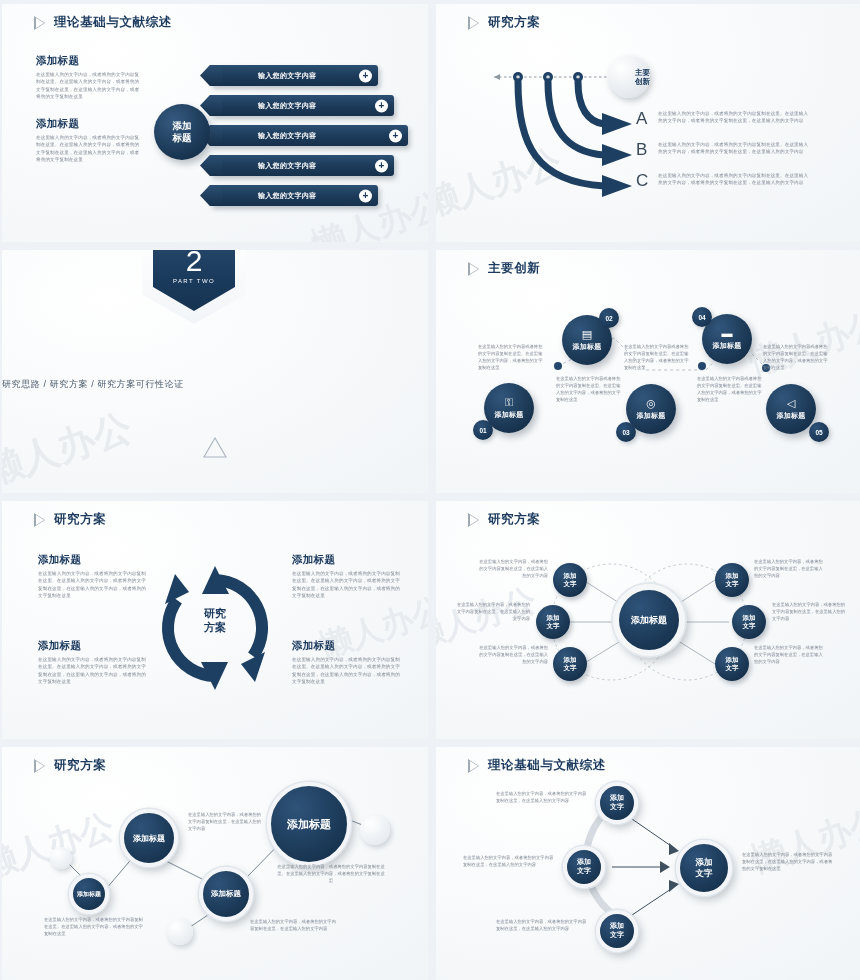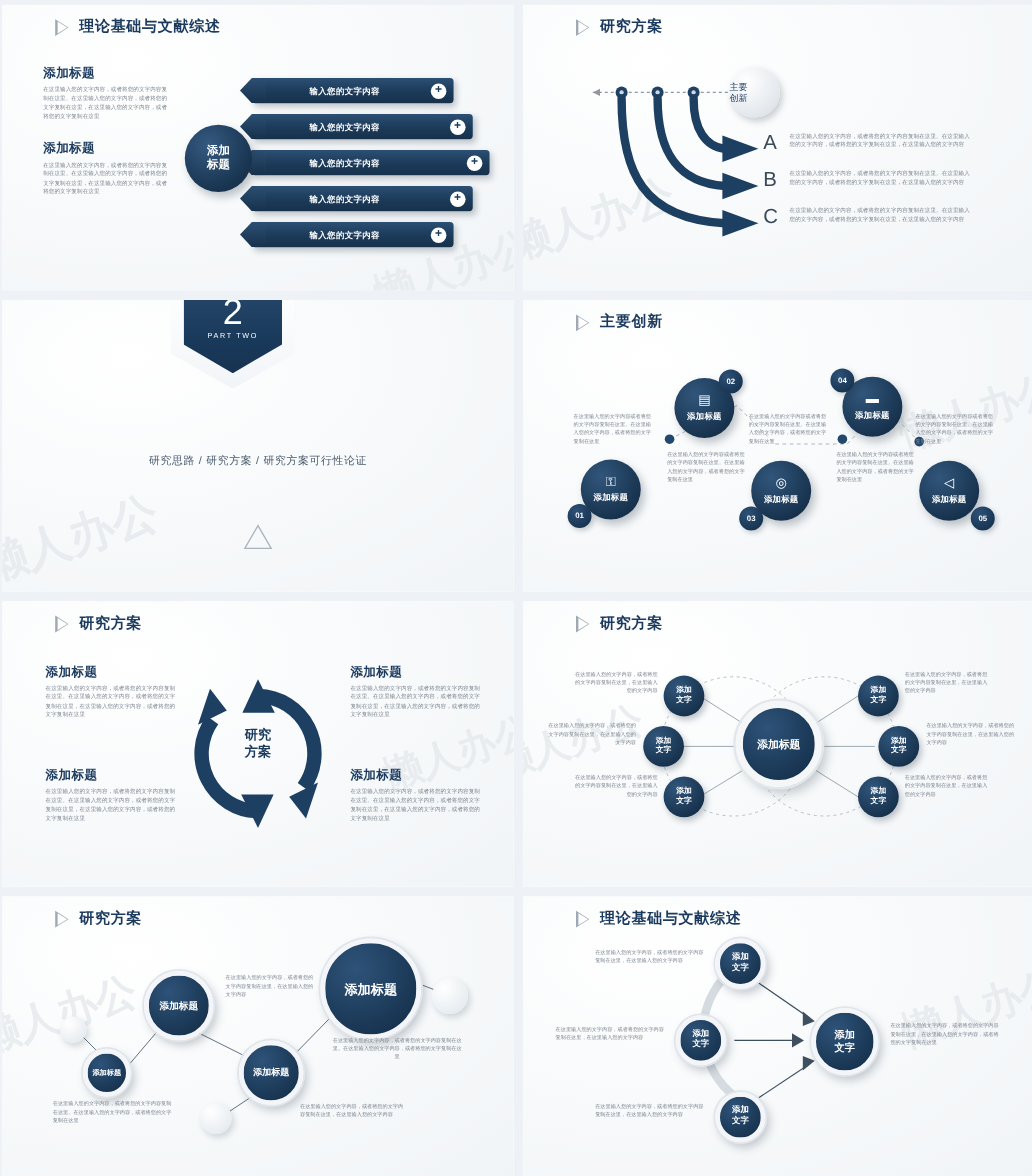--- a/index.html
+++ b/index.html
@@ -21,21 +21,21 @@
     position: relative;
     background: #fdfdfd;
     overflow: hidden;
   }
   .slide-bg {
     position: absolute; inset: 0;
     background:
       radial-gradient(ellipse at 25% 20%, #ffffff 0%, #f8fafb 45%, #f1f4f7 100%);
   }
   
-  .hdr { position: absolute; left: 28px; top: 10px; display: flex; align-items: center; gap: 9px; padding-left: 16px; }
+  .hdr { position: absolute; left: 16px; top: 10px; display: flex; align-items: center; gap: 9px; padding-left: 16px; }
   .tri-icon { width: 0; height: 0; border-left: 11px solid #9fa9b3; border-top: 7px solid transparent; border-bottom: 7px solid transparent; position: relative; }
   .tri-icon::after { content:""; position:absolute; left:-9px; top:-5px; width:0; height:0; border-left:8px solid #ffffff; border-top:5px solid transparent; border-bottom:5px solid transparent; }
   .hdr-title { font-size: 12.5px; font-weight: bold; color: #1b3a5e; letter-spacing: .6px; }
   
   .t-head { font-size: 10.5px; font-weight: bold; color: #1b3a5e; letter-spacing:.3px; }
   .t-body { font-size: 4.6px; line-height: 1.62; color: #7b8490; letter-spacing: .1px; }
   .t-body-sm { font-size: 4.3px; line-height: 1.6; color: #7b8490; }
   
   .wm { position:absolute; color:#e6eaee; font-size:40px; font-weight:bold; pointer-events:none; user-select:none; transform: rotate(-18deg); opacity:.85; }
   
@@ -65,22 +65,22 @@
     position:absolute; right:6px; top:50%; transform:translateY(-50%);
     width:13px; height:13px; border-radius:50%; background:#fff;
     display:flex; align-items:center; justify-content:center;
     color:#1b3a5e; font-size:10px; font-weight:bold; line-height:1;
   }
   
   .s2-circle {
     position:absolute; width:42px; height:42px; border-radius:50%;
     background: radial-gradient(circle at 32% 28%, #ffffff, #e3e8ed 70%, #cfd6dd 100%);
     box-shadow: 2px 3px 6px rgba(60,75,90,.28);
-    display:flex; flex-direction:column; align-items:flex-start; justify-content:center;
-    color:#1b3a5e; font-size:7.5px; font-weight:normal; line-height:1.25;
+    display:flex; flex-direction:column; align-items:flex-end; justify-content:center;
+    color:#1b3a5e; font-size:7.5px; font-weight:bold; line-height:1.25;
   }
   .s2-row { position:absolute; display:flex; align-items:flex-start; gap:8px; }
   .s2-letter { font-size:17px; color:#3a4a5a; font-weight:400; line-height:1; width:14px; }
   .s2-txt { width:154px; }
   
   .s3-shield {
     position:absolute; left:151px; top:-14px; width:82px; height:75px;
     background: linear-gradient(180deg,#27496b 0%, #1a3a5c 60%, #163350 100%);
     clip-path: polygon(0 0, 100% 0, 100% 68%, 50% 100%, 0 68%);
     box-shadow: 0 5px 9px rgba(60,75,90,.25);
@@ -89,21 +89,21 @@
   }
   .s3-num { font-size:30px; font-weight:300; line-height:1; }
   .s3-part { font-size:6px; letter-spacing:1.4px; margin-top:2px; }
   .s3-shadow {
     position:absolute; left:140px; top:-18px; width:104px; height:92px;
     background: linear-gradient(180deg, #ffffff, #f2f5f8);
     clip-path: polygon(0 0, 100% 0, 100% 68%, 50% 100%, 0 68%);
     box-shadow: 0 4px 10px rgba(120,135,150,.22);
   }
   .s3-title { position:absolute; top:88px; width:100%; text-align:center; font-size:27px; font-weight:bold; color:#1b3a5e; letter-spacing:2px; }
-  .s3-sub { position:absolute; top:128px; width:100%; text-align:center; font-size:9px; color:#4a5b6c; letter-spacing:.6px; }
+  .s3-sub { position:absolute; top:128px; width:100%; text-align:left; font-size:9px; color:#4a5b6c; letter-spacing:.6px; }
   
   .node {
     position:absolute; border-radius:50%;
     background: radial-gradient(circle at 34% 28%, #31567b, #16314c 75%);
     box-shadow: 3px 4px 7px rgba(45,60,75,.30);
     display:flex; flex-direction:column; align-items:center; justify-content:center;
     color:#fff; text-align:center;
   }
   .node-icon { font-size:11px; line-height:1; margin-bottom:2px; }
   .node-label { font-size:7px; font-weight:bold; letter-spacing:.2px; }

